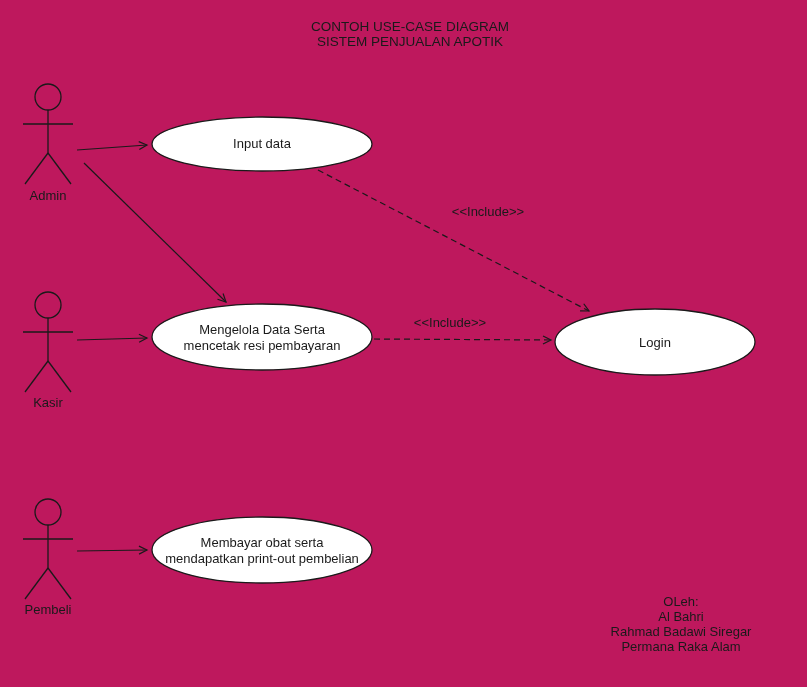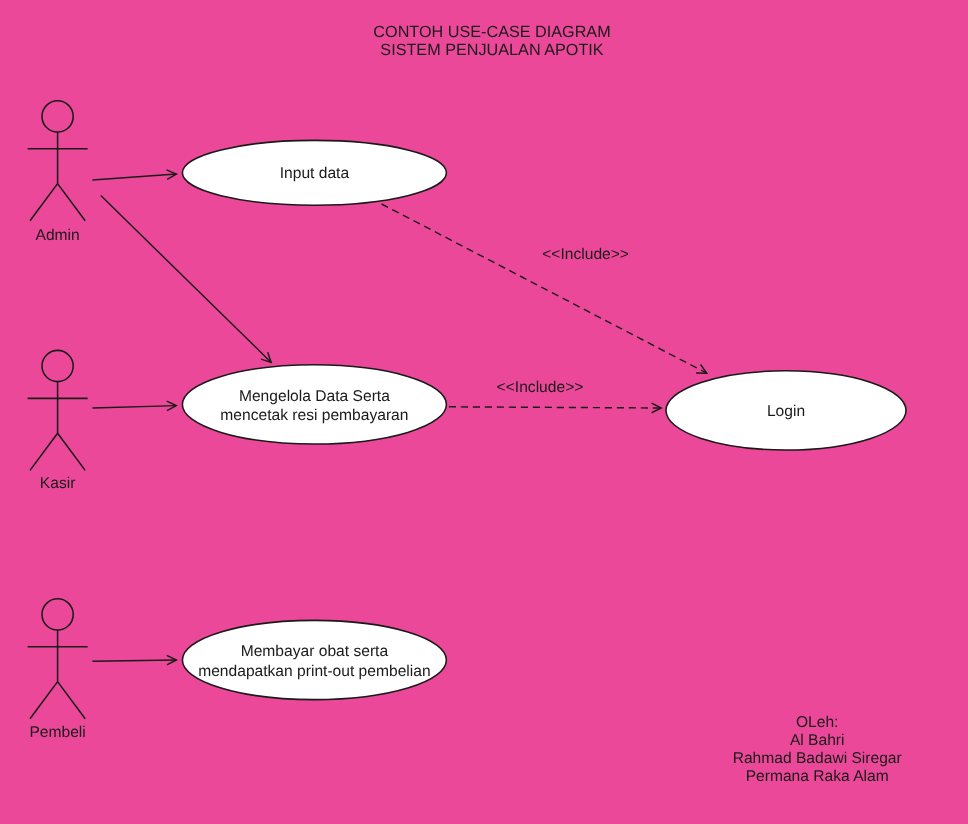--- a/index.html
+++ b/index.html
@@ -4,21 +4,21 @@
 <style>
   html, body {
     margin: 0;
     padding: 0;
     background: #ffffff;
   }
   .canvas {
     position: relative;
     width: 807px;
     height: 687px;
-    background: #ec4899;
+    background: #be185d;
     font-family: "Liberation Sans", sans-serif;
   }
   svg text {
     font-family: "Liberation Sans", sans-serif;
     font-size: 13px;
     fill: #1a1a1a;
   }
   svg text.title {
     font-size: 13.5px;
   }

